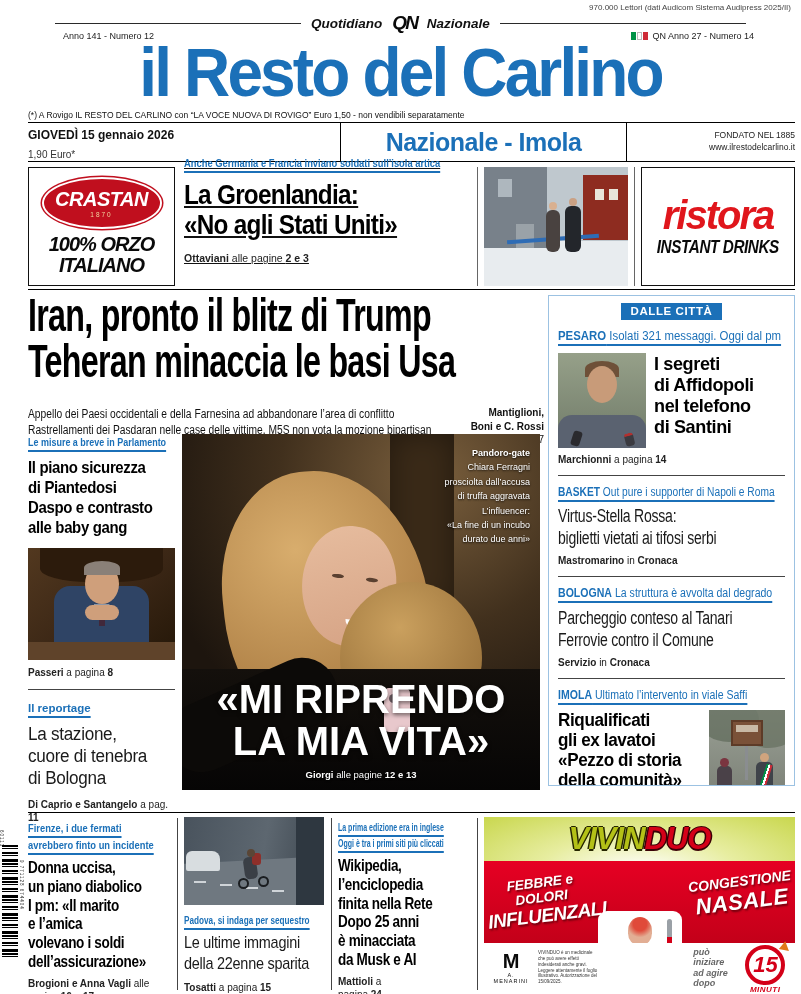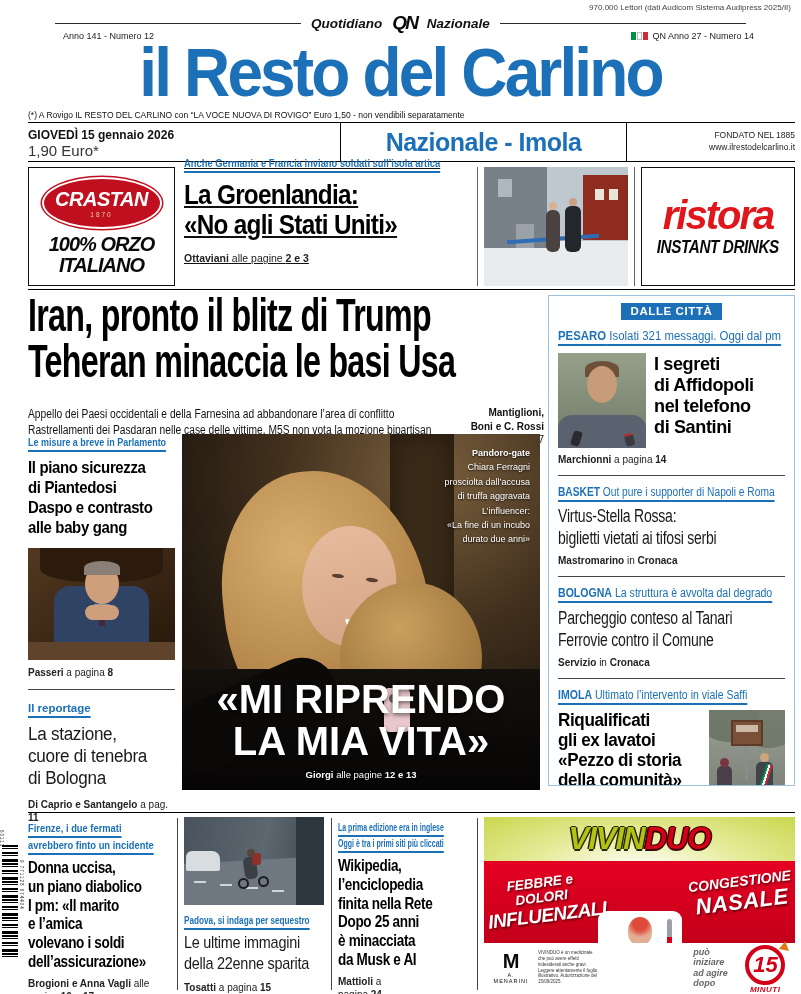--- a/index.html
+++ b/index.html
@@ -38,21 +38,21 @@
   .flag { display:inline-flex; gap:1px; margin-right:4px; vertical-align:-1px; }
   .flag span { width:5px; height:8px; display:inline-block; }
   .flag .g { background:#009246; } .flag .w { background:#fff; border:0.5px solid #bbb; } .flag .r { background:#ce2b37; }
   .masthead-title { top:38px; left:0; width:801px; text-align:center; font-size:68px; font-weight:700; color:#1b70b8; letter-spacing:-3px; line-height:1; transform:scaleX(.94); }
   .masthead-note { top:110px; left:28px; font-size:8.5px; color:#111; }
 
   
   .datebar { top:122px; left:28px; width:767px; height:40px; border-top:1px solid #000; border-bottom:1px solid #000; display:flex; }
   .db-left { width:312px; padding-top:5px; }
   .db-date { font-size:12px; font-weight:700; }
-  .db-price { font-size:15px; color:#333; margin-top:0; }
+  .db-price { font-size:10px; color:#333; margin-top:7px; }
   .db-center { flex:1; border-left:1px solid #000; border-right:1px solid #000; display:flex; align-items:center; justify-content:center; }
   .db-edition { font-size:25px; font-weight:700; color:#1b70b8; letter-spacing:-0.5px; }
   .db-right { width:168px; text-align:right; padding-top:7px; font-size:8.5px; color:#222; line-height:1.4; }
 
   
   .crastan { left:28px; top:167px; width:147px; height:119px; border:1px solid #111; display:flex; flex-direction:column; align-items:center; justify-content:center; gap:5px; background:#fff; }
   .crastan-oval { width:120px; height:52px; background:#c00f1e; border-radius:50%; box-shadow:0 0 0 2px #fff inset, 0 0 0 1.5px #c00f1e; display:flex; flex-direction:column; align-items:center; justify-content:center; }
   .crastan-brand { color:#fff; font-weight:700; font-style:italic; font-size:20px; letter-spacing:-0.5px; }
   .crastan-year { color:#f2d7a0; font-size:6.5px; letter-spacing:2px; }
   .crastan-line { font-style:italic; font-weight:700; font-size:20px; letter-spacing:-1px; color:#0a0a0a; line-height:1.05; }

